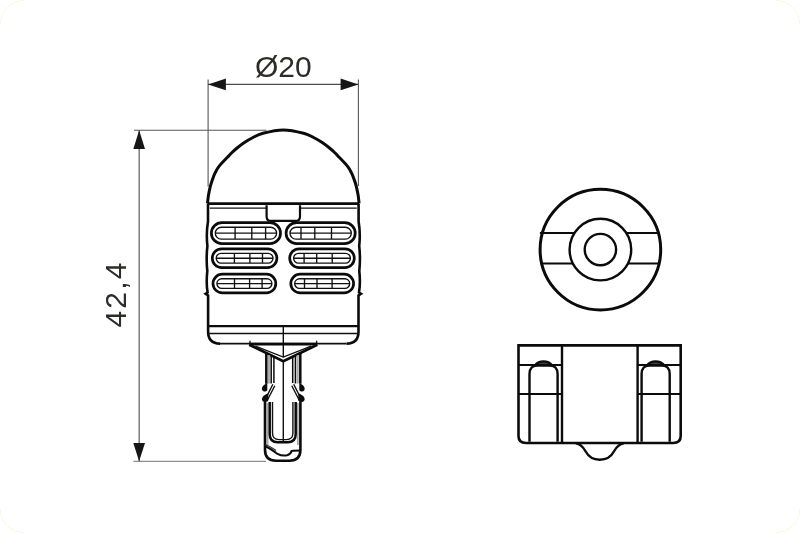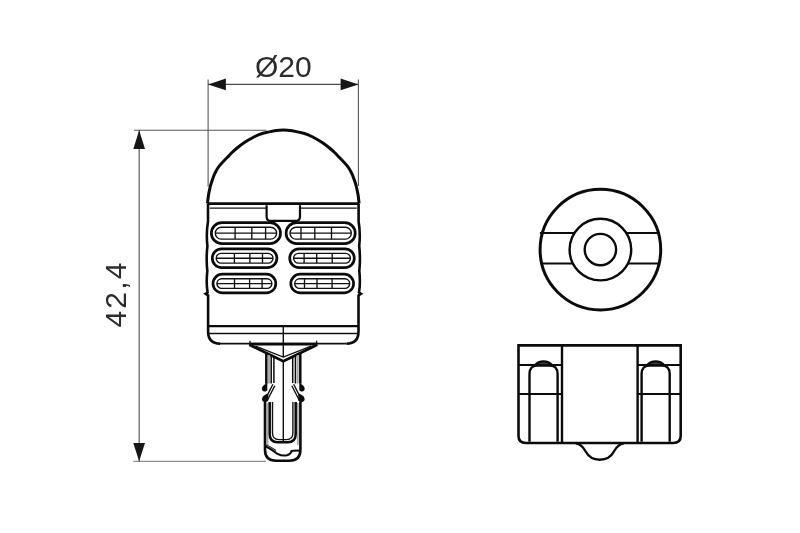--- a/index.html
+++ b/index.html
@@ -1,16 +1,16 @@
 <!DOCTYPE html>
 <html><head>
 <meta charset="utf-8">
 <style>
   html,body{margin:0;padding:0;background:#fff;}
-  .wrap{width:800px;height:533px;position:relative;background:#bef264;overflow:hidden;}
+  .wrap{width:800px;height:533px;position:relative;background:#bef264;overflow:hidden;border-radius:25px;}
   svg{position:absolute;left:0;top:0;}
   text{font-family:"Liberation Sans",sans-serif;fill:#2e2c2a;}
 </style>
 </head>
 <body>
 <div class="wrap">
 <svg width="800" height="533" viewBox="0 0 800 533">
   <rect x="0" y="0" width="800" height="533" fill="#ffffff"></rect>
 
   <g stroke="#565656" stroke-width="1.1" fill="none">

